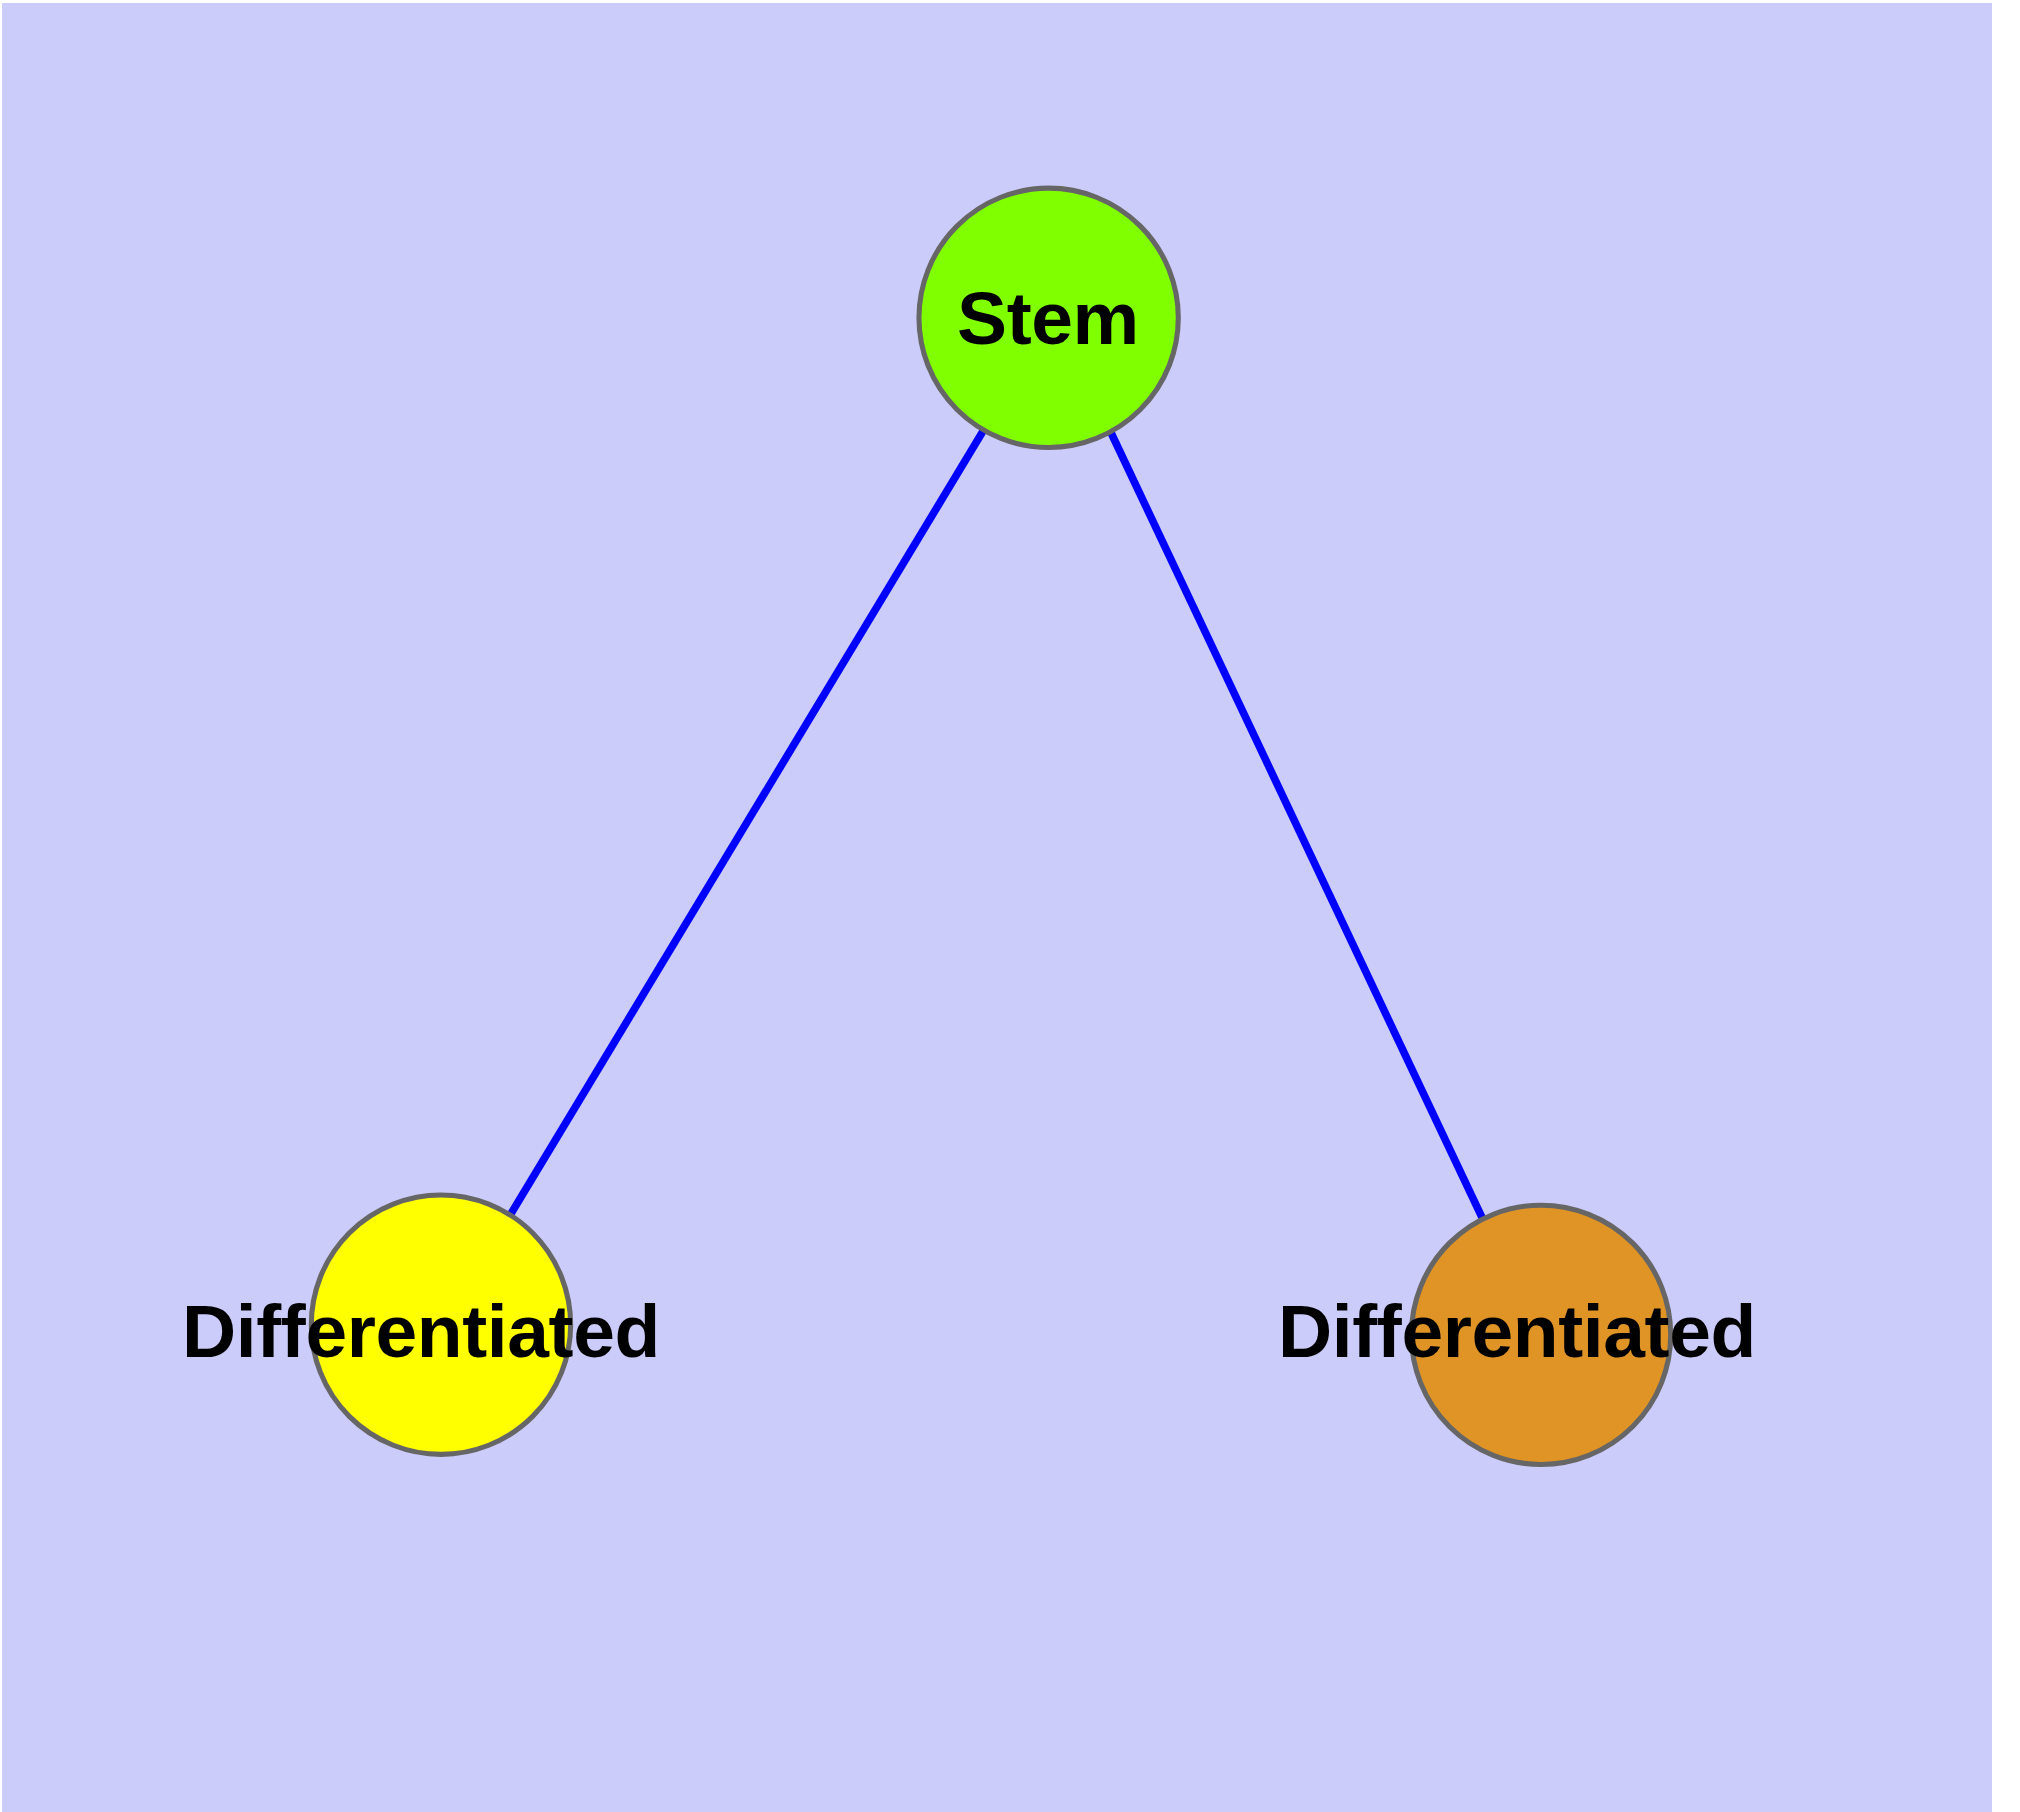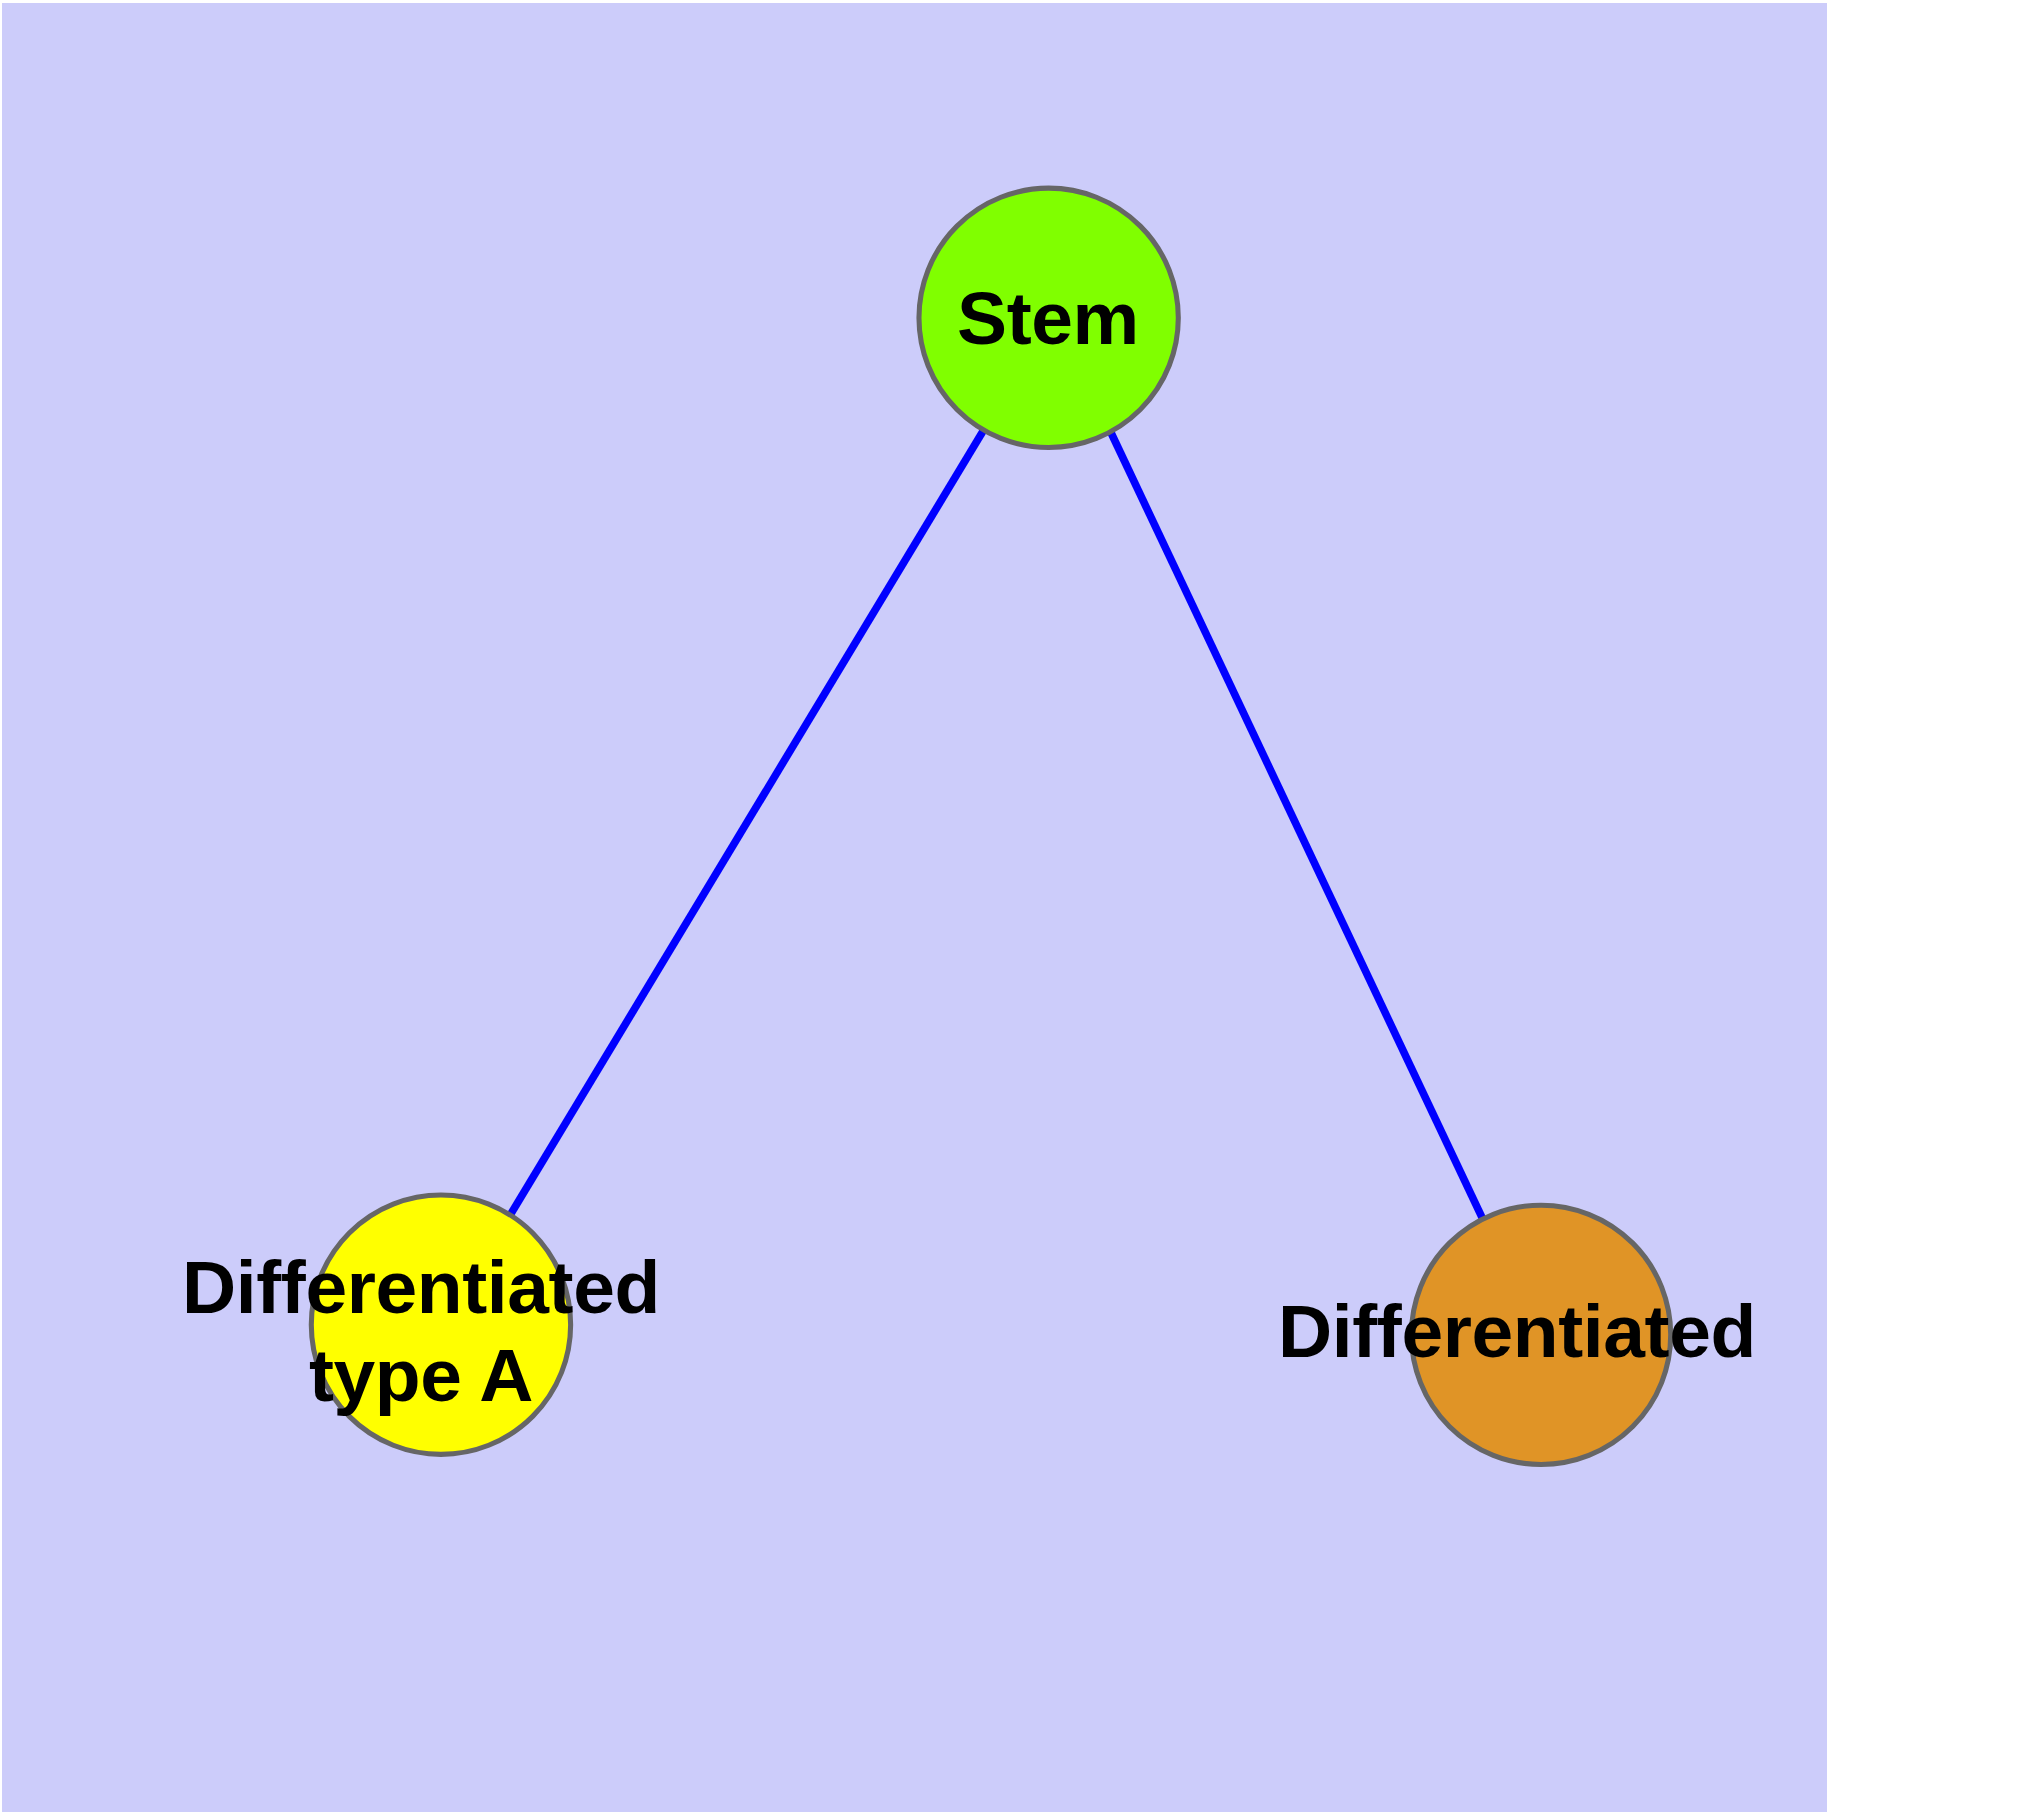--- a/index.html
+++ b/index.html
@@ -50,38 +50,38 @@
     text-align: center;
     white-space: pre;
     letter-spacing: -0.4px;
     transform: translate(-50%, -50%);
     pointer-events: none;
   }
 </style>
 </head>
 <body>
 
-<div id="canvas" style="width: 1827px; height: 1812px; background: rgb(255, 255, 255);">
+<div id="canvas" style="width: 1992px; height: 1812px; background: rgb(255, 255, 255);">
 
   <div id="plot-area" style="background: rgb(204, 204, 250);"></div>
 
   <svg id="graph-svg" viewBox="0 0 2384 2138">
 
     <g>
       <line class="edge-line" x1="1160" y1="508" x2="599" y2="1438" stroke="#0000ff" stroke-width="9"></line>
       <line class="edge-line" x1="1308" y1="505" x2="1749" y2="1438" stroke="#0000ff" stroke-width="9"></line>
     </g>
 
     <g>
       <circle class="node-circle" cx="1237" cy="375" r="153" fill="#80ff00" stroke="#666666" stroke-width="6"></circle>
       <circle class="node-circle" cx="520" cy="1563" r="153" fill="#ffff00" stroke="#666666" stroke-width="6"></circle>
       <circle class="node-circle" cx="1818" cy="1575" r="153" fill="#e09426" stroke="#666666" stroke-width="6"></circle>
     </g>
   </svg>
 
   <div class="node-label" style="left: 1048px; top: 318px; color: rgb(0, 0, 0); font-size: 75px;">Stem</div>
 
-  <div class="node-label" style="left: 421px; top: 1331px; color: rgb(0, 0, 0); font-size: 75px;"><span>Differentiated</span><br><span>type A</span></div>
+  <div class="node-label" style="left: 421px; top: 1331px; color: rgb(0, 0, 0); font-size: 75px;"><span>Differentiated</span><br></div>
 
   <div class="node-label" style="left: 1517px; top: 1331px; color: rgb(0, 0, 0); font-size: 75px;"><span>Differentiated</span><br></div>
 
 </div>
 
 
 </body></html>

